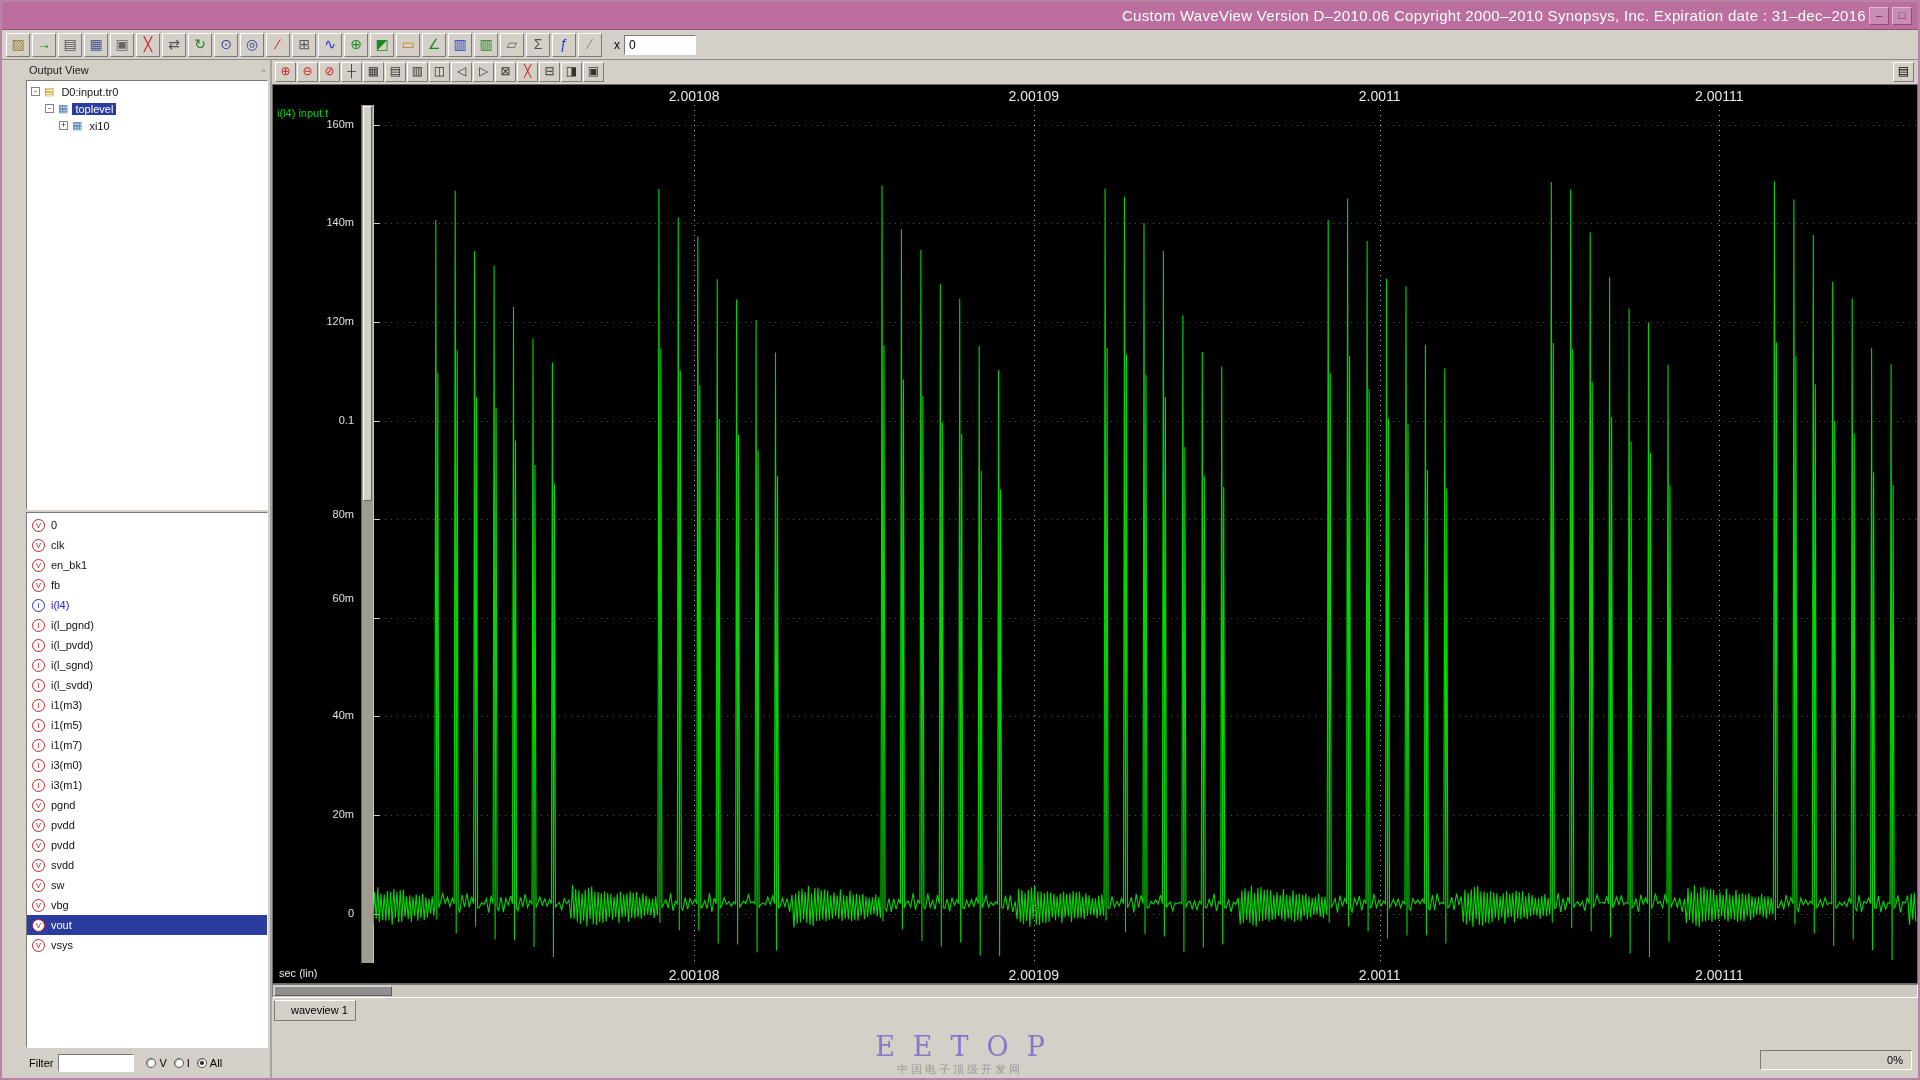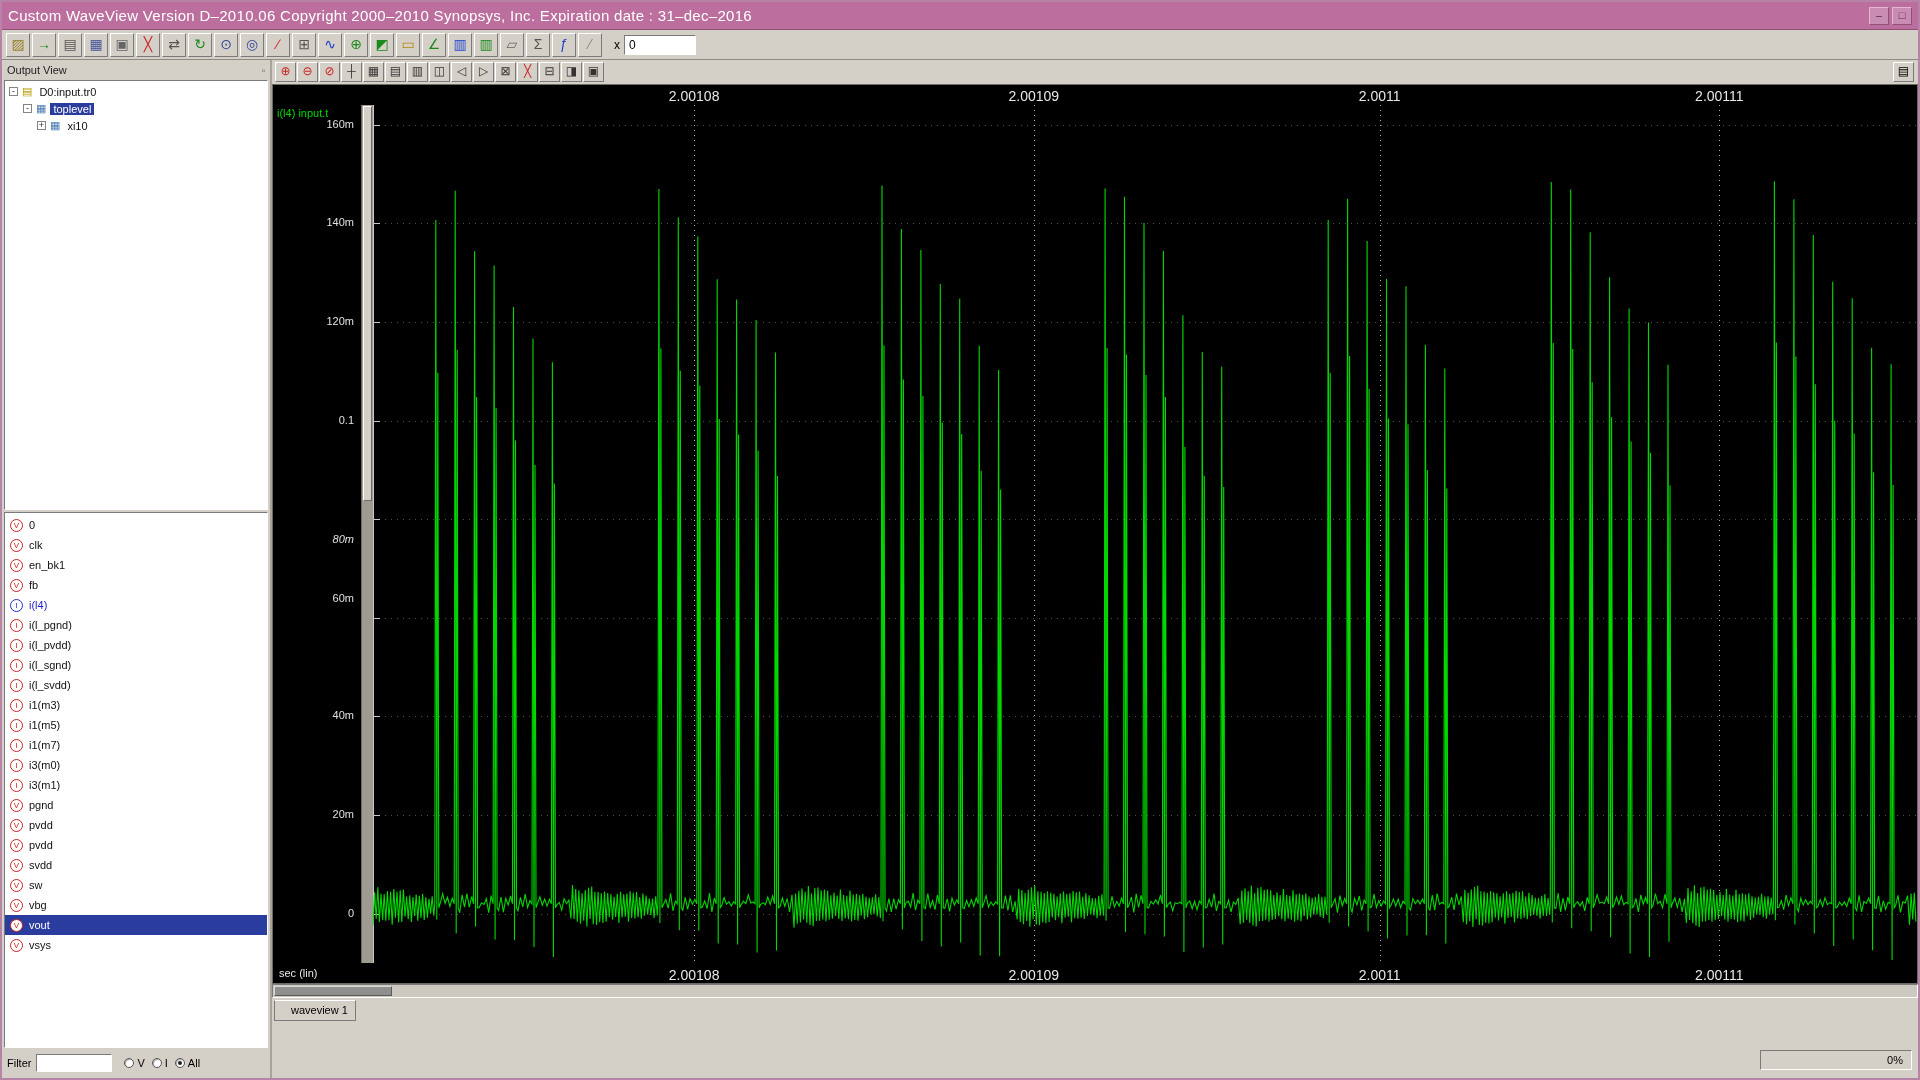--- a/index.html
+++ b/index.html
@@ -1,34 +1,34 @@
 <!DOCTYPE html>
 <html><head>
 <meta charset="utf-8">
 <style>
   *{box-sizing:border-box;margin:0;padding:0;}
   html,body{width:1920px;height:1080px;overflow:hidden;}
   body{font-family:"Liberation Sans",sans-serif;background:#9c8ab0;}
   .window{position:relative;width:1920px;height:1080px;border:2px solid #b783a7;background:#d4d0c8;display:flex;flex-direction:column;}
   
   .titlebar{height:28px;background:#bc6f9e;border-bottom:1px solid #8f4f77;display:flex;align-items:center;padding:0 6px;color:#fff;font-size:15px;}
-  .titlebar .title{flex:1;text-align:left;letter-spacing:.3px;}
+  .titlebar .title{flex:1;text-align:right;letter-spacing:.3px;}
   .tb-btn{width:20px;height:18px;background:#c98cb3;border:1px solid;border-color:#e3b7d2 #8f4f77 #8f4f77 #e3b7d2;margin-left:3px;font-size:11px;line-height:15px;text-align:center;color:#5a2d49;cursor:default;}
   
   .menubar{height:24px;background:#d4d0c8;border-bottom:1px solid #a8a49c;display:flex;align-items:center;padding-left:6px;font-size:13px;color:#111;}
   .menu-item{padding:2px 9px;}
   
   .toolbar{height:30px;background:#d4d0c8;border-bottom:1px solid #8f8b83;display:flex;align-items:center;padding:0 4px;}
   .icons{display:flex;align-items:center;}
   .tbtn{width:24px;height:24px;border:1px solid;border-color:#fff #7a7a7a #7a7a7a #fff;background:#d4d0c8;margin-right:2px;font-size:14px;line-height:21px;text-align:center;}
   .x-label{font-size:12px;margin:0 4px 0 10px;}
   .x-input{width:72px;height:20px;background:#fff;border:1px solid;border-color:#7a7a7a #fff #fff #7a7a7a;font-size:12px;padding:0 4px;font-family:"Liberation Sans",sans-serif;}
   
   .main{flex:1;display:flex;min-height:0;}
-  .left{width:270px;display:flex;flex-direction:column;border-right:2px solid #a8a49c;background:#d4d0c8;}
+  .left{width:270px;display:flex;flex-direction:column;border-right:2px solid #a8a49c;background:#d4d0c8;padding-left:22px;}
   .ov-header{height:20px;display:flex;align-items:center;padding:0 5px;font-size:11px;color:#222;}
   .ov-header .dock{margin-left:auto;font-size:10px;color:#555;}
   .panel-box{background:#fff;border:1px solid;border-color:#7a7a7a #fff #fff #7a7a7a;overflow:hidden;}
   .tree-box{height:430px;margin:0 2px;padding-top:2px;}
   .signals-box{flex:1;margin:2px 2px 0 2px;padding-top:2px;}
   .tree-row{display:flex;align-items:center;height:17px;font-size:11px;color:#111;}
   .expander{flex:0 0 9px;width:9px;height:9px;border:1px solid #848484;background:#fff;font-size:9px;line-height:7px;text-align:center;margin-right:4px;color:#333;}
   .node-icon{font-size:11px;margin-right:4px;}
   .node-label{padding:0 3px;white-space:nowrap;}
   .node-label.selected{background:#2a3d9e;color:#fff;}
@@ -272,21 +272,21 @@
             <div class="xtick" style="left: 730.832px; top: 3px;">2.00109</div>
             <div class="xtick" style="left: 1076.69px; top: 3px;">2.0011</div>
             <div class="xtick" style="left: 1416.37px; top: 3px;">2.00111</div>
           </div>
         <div class="ycol">
           <div class="sig-trace-label">i(l4) input.t</div>
         <div class="ytick" style="top: 12.7241px;">160m</div>
             <div class="ytick" style="top: 111.345px;">140m</div>
             <div class="ytick" style="top: 209.966px;">120m</div>
             <div class="ytick" style="top: 308.586px;">0.1</div>
-            <div class="ytick" style="top: 428px; font-style: italic;">80m</div>
+            <div class="ytick" style="top: 403px;">80m</div>
             <div class="ytick" style="top: 487px;">60m</div>
             <div class="ytick" style="top: 604.448px; padding-left: 36px;">40m</div>
             <div class="ytick" style="top: 703.069px;">20m</div>
             <div class="ytick" style="top: 801.69px;">0</div>
           </div>
         <div class="vscroll">
           <div class="vthumb"></div>
         </div>
         <svg id="plot-svg" viewBox="0 0 1544 858" preserveAspectRatio="none">
             <line x1="0" y1="20.5" x2="1544" y2="20.5" stroke="#4f4f4f" stroke-dasharray="1 5" stroke-width="1"></line>
@@ -329,14 +329,18 @@
 
       <div class="bottom-strip">
         <div class="tab">waveview 1</div>
         <div class="progress">
           <span>0%</span>
         </div>
       </div>
     </div>
   </div>
 
+  <div class="watermark">
+    <div class="wm-main">EETOP</div>
+    <div class="wm-sub">中国电子顶级开发网</div>
+  </div>
 
 </div>
 
 </body></html>

